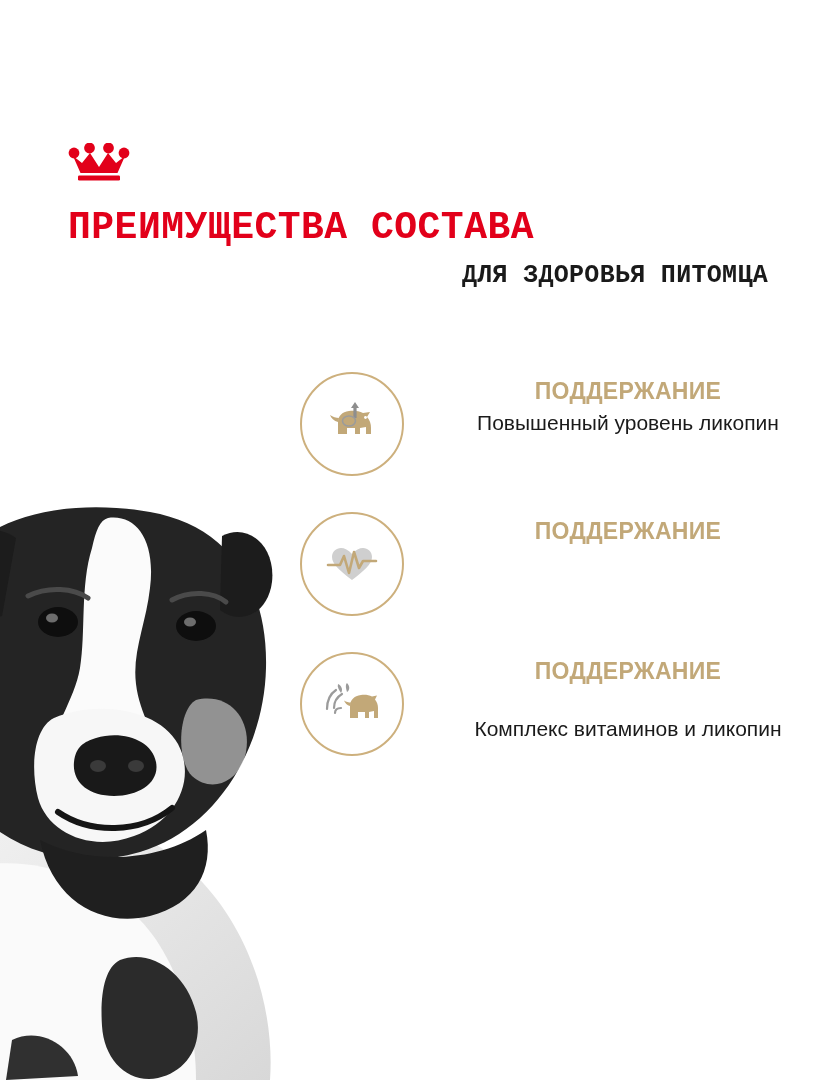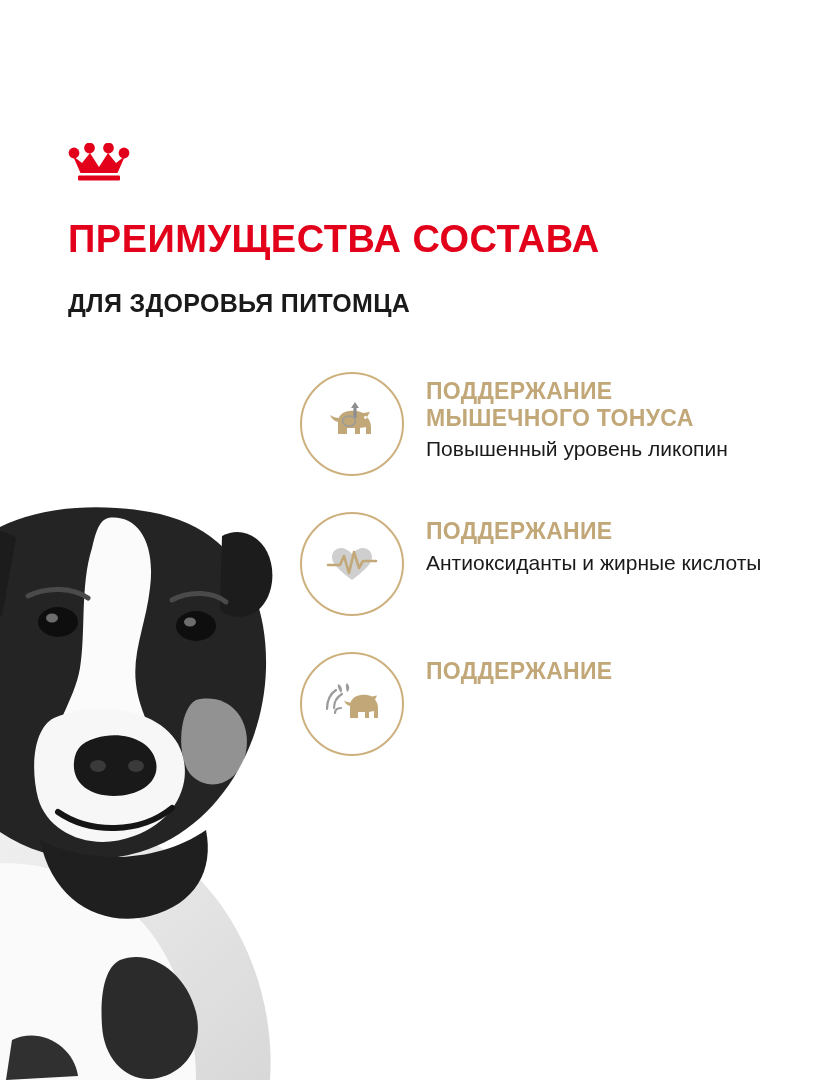--- a/index.html
+++ b/index.html
@@ -22,40 +22,42 @@
     left: 68px;
     top: 143px;
     width: 62px;
     height: 42px;
   }
 
   
   .title-block {
     position: absolute;
     left: 68px;
-    top: 219px;
+    top: 207px;
     width: 700px;
+    font-family: Liberation Mono, monospace;
   }
   .title-main {
     font-size: 38px;
     font-weight: bold;
     color: #e2001a;
     letter-spacing: 0.5px;
     line-height: 1.08;
     margin: 0;
     white-space: nowrap;
   }
   .title-sub {
     font-size: 25px;
     font-weight: bold;
     color: #1a1a1a;
     letter-spacing: 0.3px;
     line-height: 1.1;
-    margin: 30px 0 0 0;
+    margin: 14px 0 0 0;
     white-space: nowrap;
+    text-align: right;
   }
 
   
   .dog-photo {
     position: absolute;
     left: 0;
     top: 400px;
     width: 310px;
     height: 680px;
     overflow: hidden;
@@ -66,20 +68,21 @@
   .benefits {
     position: absolute;
     left: 300px;
     top: 372px;
     width: 530px;
   }
   .benefit {
     display: flex;
     align-items: flex-start;
     margin-bottom: 32px;
+    text-align: center;
   }
   .benefit-icon {
     flex: 0 0 auto;
     width: 104px;
     height: 104px;
     border-radius: 50%;
     border: 2px solid #cdb07d;
     box-sizing: border-box;
     display: flex;
     align-items: center;
@@ -194,38 +197,36 @@
         </g>
         <g fill="#8e8e8e">
           <path d="M35 20 L39 14 L43 20 L40.6 20 L40.6 30 L37.4 30 L37.4 20 Z"></path>
         </g>
         <ellipse cx="33" cy="33" rx="6.5" ry="5" fill="none" stroke="#9b9b9b" stroke-width="1.6"></ellipse>
       </svg>
     </div>
     <div class="benefit-text">
       <p class="benefit-title">
         <span>ПОДДЕРЖАНИЕ</span><br>
-        <span>МЫШЕЧНОГО ТОНУСА</span>
       </p>
       <p class="benefit-desc">Повышенный уровень ликопин</p>
     </div>
   </div>
 
   <div class="benefit row-2">
     <div class="benefit-icon">
       <svg viewBox="0 0 72 72" width="72" height="72" aria-hidden="true">
         <path d="M36 52 C 24 43, 16 36, 16 29 C 16 23.5, 20.2 20, 25 20 C 28.6 20, 32.2 21.8, 36 26 C 39.8 21.8, 43.4 20, 47 20 C 51.8 20, 56 23.5, 56 29 C 56 36, 48 43, 36 52 Z" fill="#cfcfcf"></path>
         <path d="M12 37 L24 37 L28 28 L33 45 L38 24 L43 40 L47 33 L60 33" fill="none" stroke="#c2a878" stroke-width="2.6" stroke-linecap="round" stroke-linejoin="round"></path>
       </svg>
     </div>
     <div class="benefit-text">
       <p class="benefit-title">
         <span>ПОДДЕРЖАНИЕ</span><br>
       </p>
-      <p class="benefit-desc">Антиоксиданты и жирные кислоты</p>
     </div>
   </div>
 
   <div class="benefit row-3">
     <div class="benefit-icon">
       <svg viewBox="0 0 72 72" width="72" height="72" aria-hidden="true">
         <g fill="#c2a878">
           <path d="M34 50 L34 38 C34 32 38 28 45 27 C49 26.5, 53 27, 56 28.5 L61 27.5 L59 31.5 C61 34, 62 37, 62 40 L62 50 L58 50 L58 43 L53 44 L53 50 L49 50 L49 44 L42 44 L42 50 Z"></path>
           <path d="M34 38 C31 37.2 29 35 28 32.5 C30.5 34, 32.6 34.6, 35 34.6 Z"></path>
         </g>
@@ -238,16 +239,17 @@
           <path d="M22 16 C 26 18, 27 22, 25 25 C 23 22, 21 19, 22 16 Z"></path>
           <path d="M31 15 C 34 18, 34 22, 31 24 C 30 21, 29 17, 31 15 Z"></path>
         </g>
       </svg>
     </div>
     <div class="benefit-text">
       <p class="benefit-title">
         <span>ПОДДЕРЖАНИЕ</span><br>
         <br>
       </p>
+      <p class="benefit-desc">Комплекс витаминов и ликопин</p>
     </div>
   </div>
 
 </div>
 
 </body></html>

